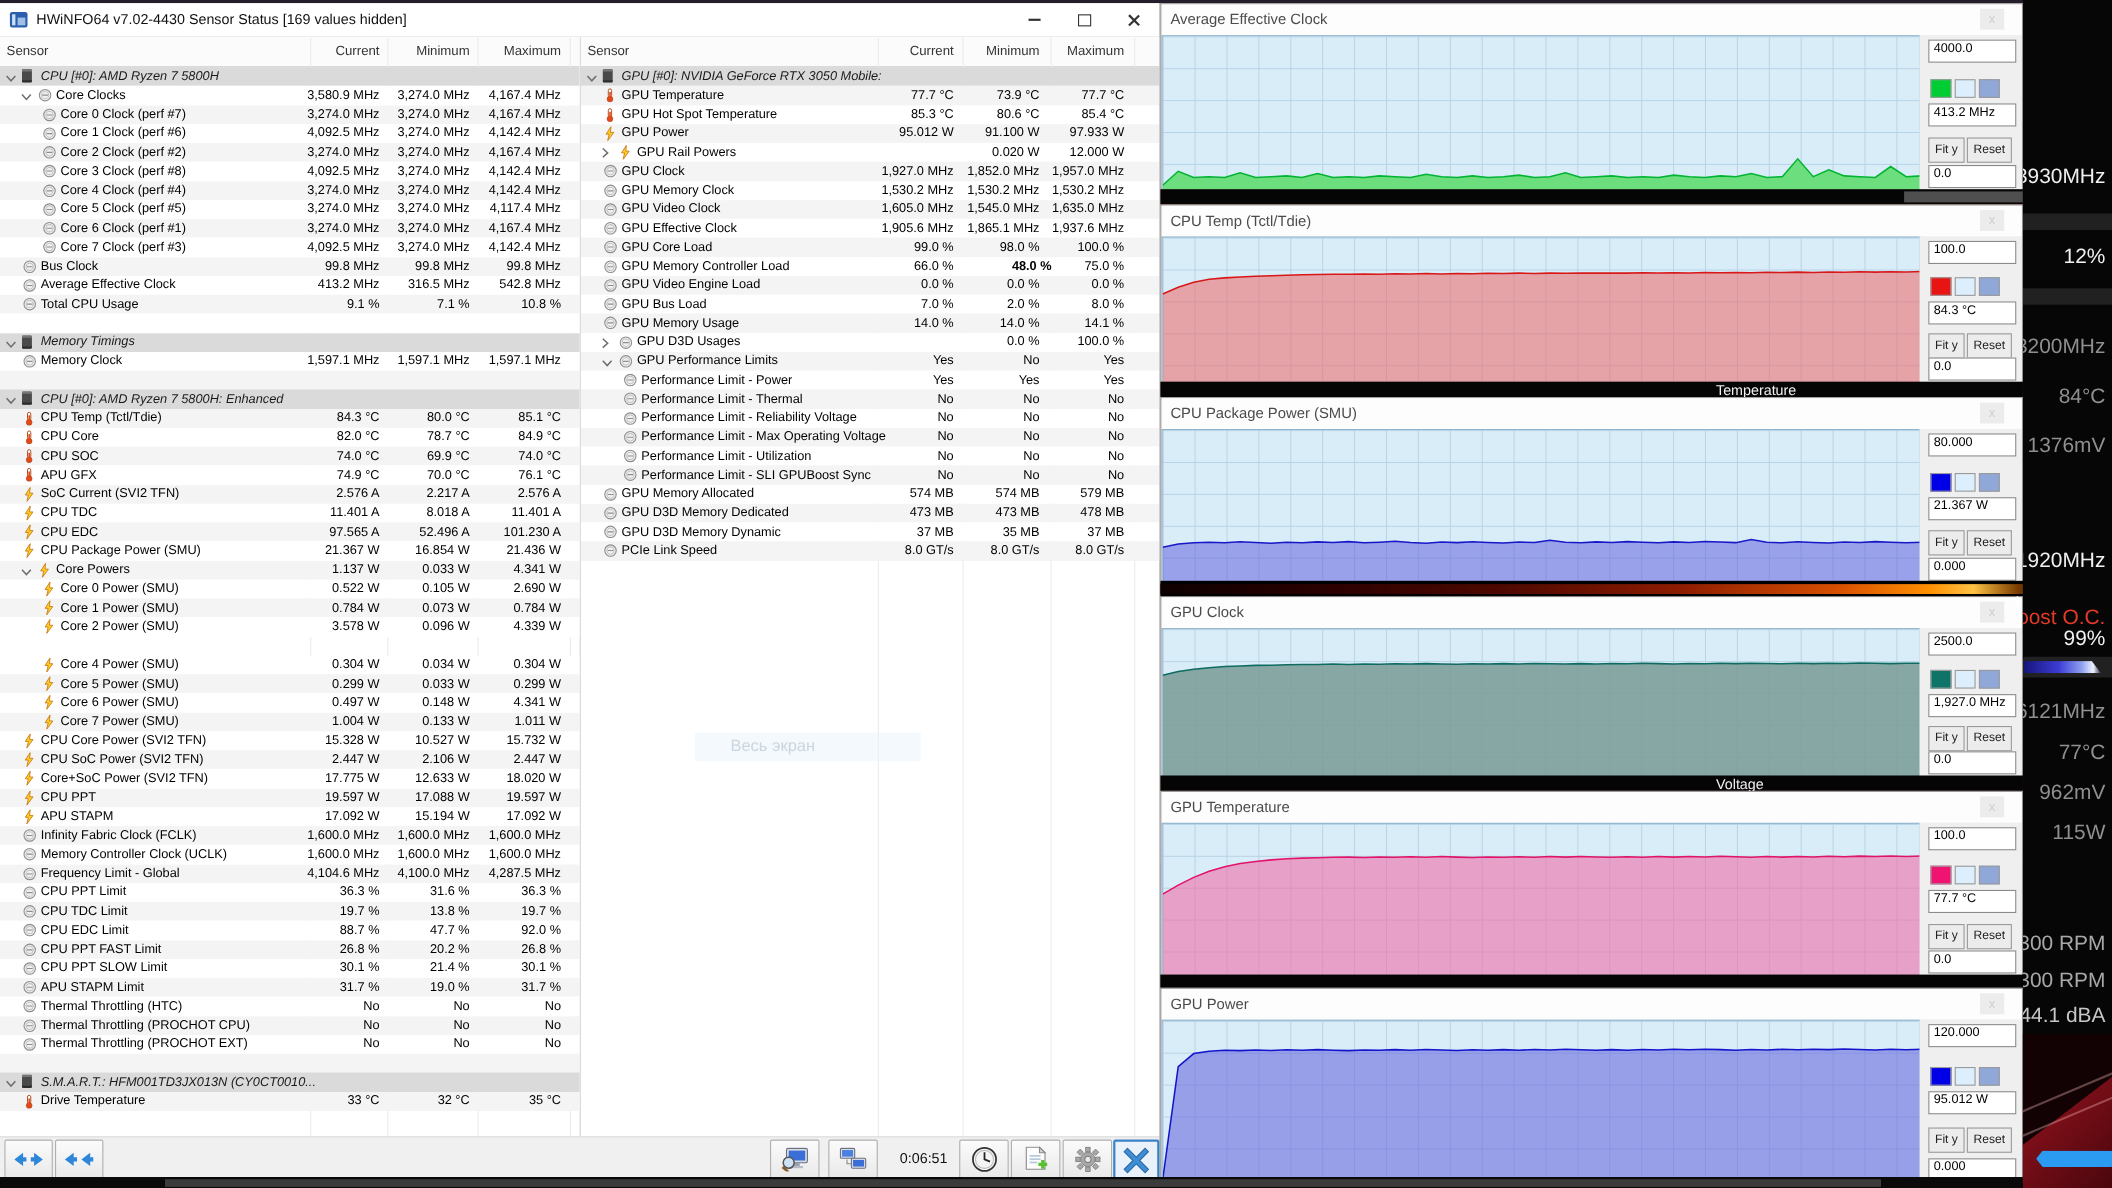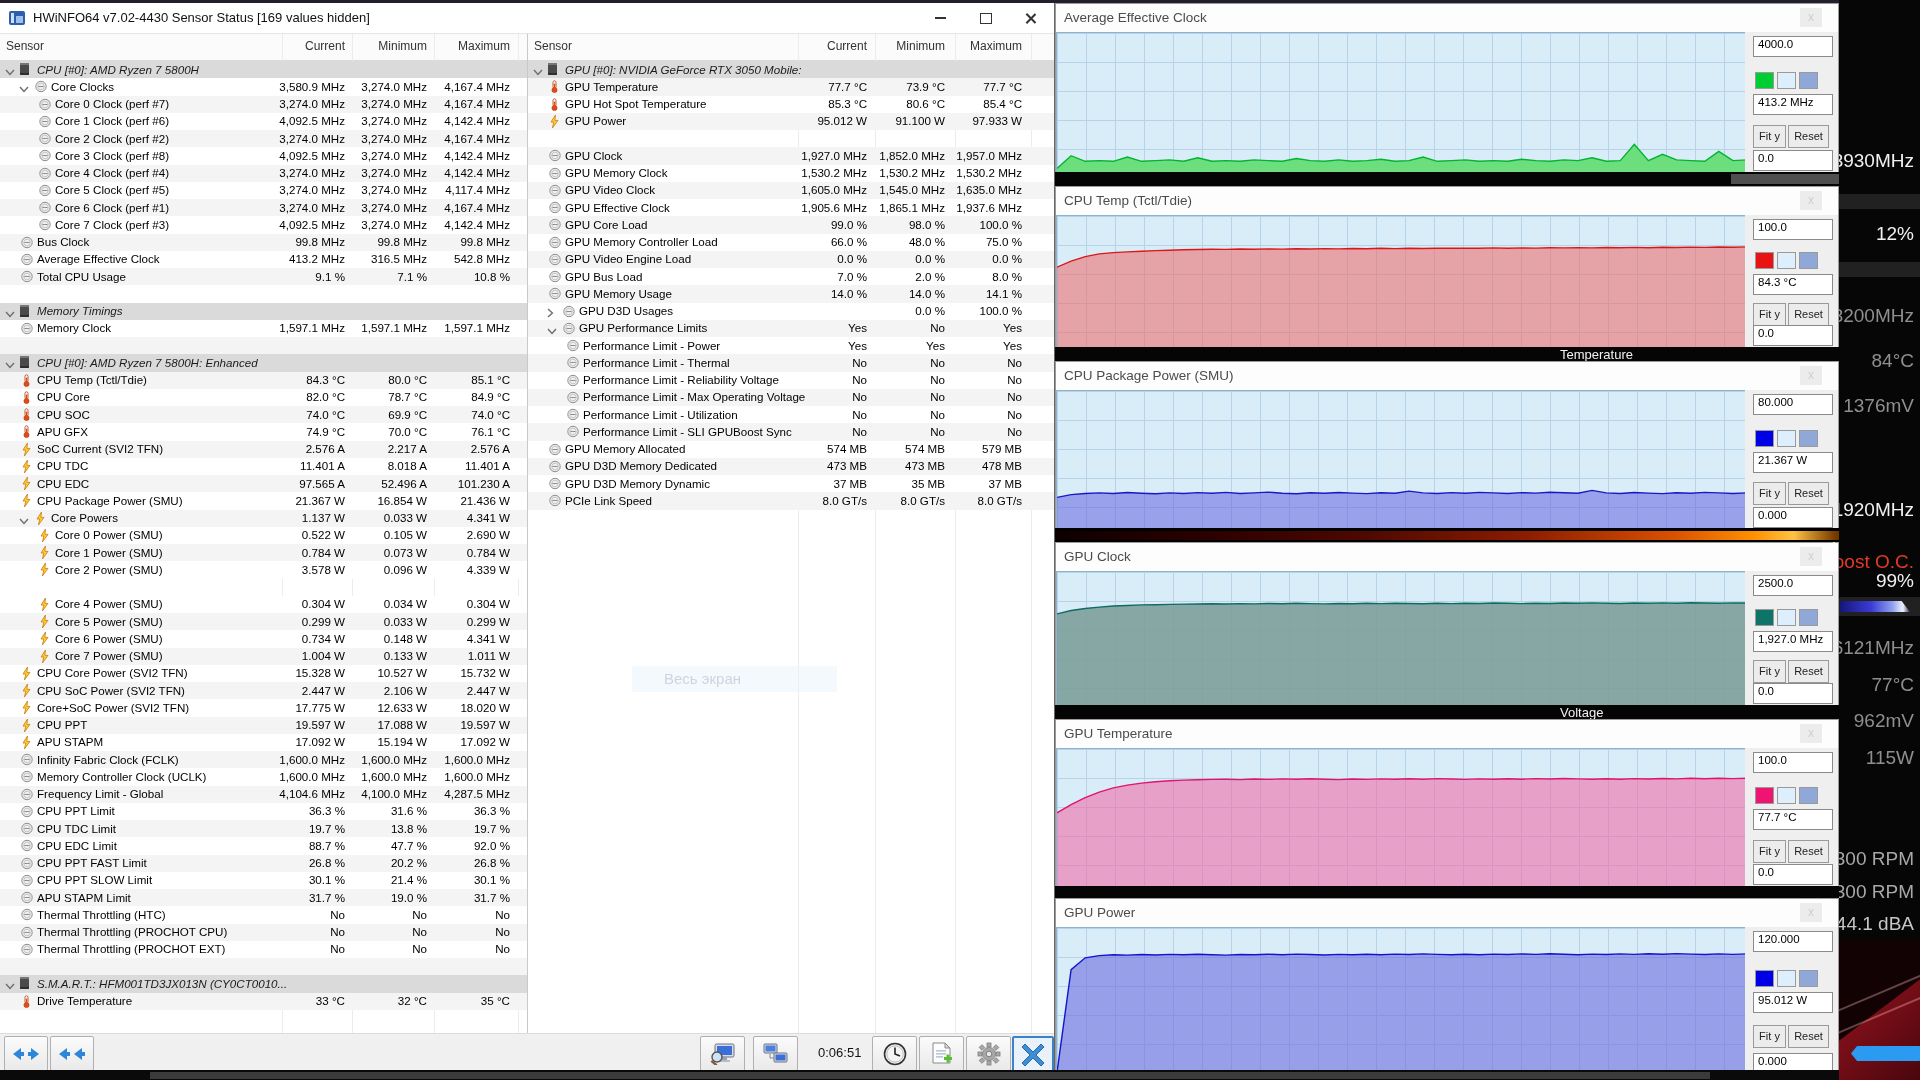--- a/index.html
+++ b/index.html
@@ -426,21 +426,21 @@
             <span class="lbl" style="left: 55px;">Core 5 Power (SMU)</span>
             <span class="val" style="right: 182px;">0.299 W</span>
             <span class="val" style="right: 100px;">0.033 W</span>
             <span class="val" style="right: 17px;">0.299 W</span>
           </div>
           <div class="srow" style="top: 569.25px; background: rgb(255, 255, 255);">
             <span class="ic" style="left: 39px;"><svg width="11" height="13" viewBox="0 0 11 13">
                 <polygon points="6.5,0 2,7 4.8,7 3.4,13 9,5.4 5.9,5.4" fill="#ffd024" stroke="#c87818" stroke-width="0.8"></polygon>
               </svg></span>
             <span class="lbl" style="left: 55px;">Core 6 Power (SMU)</span>
-            <span class="val" style="right: 182px;">0.734 W</span>
+            <span class="val" style="right: 182px;">0.497 W</span>
             <span class="val" style="right: 100px;">0.148 W</span>
             <span class="val" style="right: 17px;">4.341 W</span>
           </div>
           <div class="srow" style="top: 586.5px; background: rgb(244, 244, 244);">
             <span class="ic" style="left: 39px;"><svg width="11" height="13" viewBox="0 0 11 13">
                 <polygon points="6.5,0 2,7 4.8,7 3.4,13 9,5.4 5.9,5.4" fill="#ffd024" stroke="#c87818" stroke-width="0.8"></polygon>
               </svg></span>
             <span class="lbl" style="left: 55px;">Core 7 Power (SMU)</span>
             <span class="val" style="right: 182px;">1.004 W</span>
             <span class="val" style="right: 100px;">0.133 W</span>
@@ -691,20 +691,31 @@
           </div>
           <div class="srow" style="top: 51.75px; background: rgb(244, 244, 244);">
             <span class="ic" style="left: 21px;"><svg width="11" height="13" viewBox="0 0 11 13">
                 <polygon points="6.5,0 2,7 4.8,7 3.4,13 9,5.4 5.9,5.4" fill="#ffd024" stroke="#c87818" stroke-width="0.8"></polygon>
               </svg></span>
             <span class="lbl" style="left: 37px;">GPU Power</span>
             <span class="val" style="right: 187px;">95.012 W</span>
             <span class="val" style="right: 109px;">91.100 W</span>
             <span class="val" style="right: 32px;">97.933 W</span>
           </div>
+          <div class="srow" style="top: 69px; background: rgb(255, 255, 255);">
+            <span class="chev" style="left: 19px;"><svg width="7" height="10" viewBox="0 0 7 10">
+                <path d="M1 1 L5.4 5 L1 9" stroke="#6e6e6e" stroke-width="1.4" fill="none"></path>
+              </svg></span>
+            <span class="ic" style="left: 35px;"><svg width="11" height="13" viewBox="0 0 11 13">
+                <polygon points="6.5,0 2,7 4.8,7 3.4,13 9,5.4 5.9,5.4" fill="#ffd024" stroke="#c87818" stroke-width="0.8"></polygon>
+              </svg></span>
+            <span class="lbl" style="left: 51px;">GPU Rail Powers</span>
+            <span class="val" style="right: 109px;">0.020 W</span>
+            <span class="val" style="right: 32px;">12.000 W</span>
+          </div>
           <div class="srow" style="top: 86.25px; background: rgb(244, 244, 244);">
             <span class="ic" style="left: 21px;"><svg width="12" height="13" viewBox="0 0 12 13">
                 <circle cx="6" cy="6.5" r="5.2" fill="#f0f0f0" stroke="#8e8e8e"></circle>
                 <circle cx="6" cy="6.5" r="3.3" fill="none" stroke="#c4c4c4"></circle>
                 <path d="M3.4 6.5 L8.6 6.5" stroke="#8e8e8e" stroke-width="1"></path>
               </svg></span>
             <span class="lbl" style="left: 37px;">GPU Clock</span>
             <span class="val" style="right: 187px;">1,927.0 MHz</span>
             <span class="val" style="right: 109px;">1,852.0 MHz</span>
             <span class="val" style="right: 32px;">1,957.0 MHz</span>
@@ -754,21 +765,21 @@
             <span class="val" style="right: 32px;">100.0 %</span>
           </div>
           <div class="srow" style="top: 172.5px; background: rgb(255, 255, 255);">
             <span class="ic" style="left: 21px;"><svg width="12" height="13" viewBox="0 0 12 13">
                 <circle cx="6" cy="6.5" r="5.2" fill="#f0f0f0" stroke="#8e8e8e"></circle>
                 <circle cx="6" cy="6.5" r="3.3" fill="none" stroke="#c4c4c4"></circle>
                 <path d="M3.4 6.5 L8.6 6.5" stroke="#8e8e8e" stroke-width="1"></path>
               </svg></span>
             <span class="lbl" style="left: 37px;">GPU Memory Controller Load</span>
             <span class="val" style="right: 187px;">66.0 %</span>
-            <span class="val" style="right: 109px;">48.0 %</span>
+            <span class="val" style="right: 98px; font-weight: bold;">48.0 %</span>
             <span class="val" style="right: 32px;">75.0 %</span>
           </div>
           <div class="srow" style="top: 189.75px; background: rgb(244, 244, 244);">
             <span class="ic" style="left: 21px;"><svg width="12" height="13" viewBox="0 0 12 13">
                 <circle cx="6" cy="6.5" r="5.2" fill="#f0f0f0" stroke="#8e8e8e"></circle>
                 <circle cx="6" cy="6.5" r="3.3" fill="none" stroke="#c4c4c4"></circle>
                 <path d="M3.4 6.5 L8.6 6.5" stroke="#8e8e8e" stroke-width="1"></path>
               </svg></span>
             <span class="lbl" style="left: 37px;">GPU Video Engine Load</span>
             <span class="val" style="right: 187px;">0.0 %</span>

